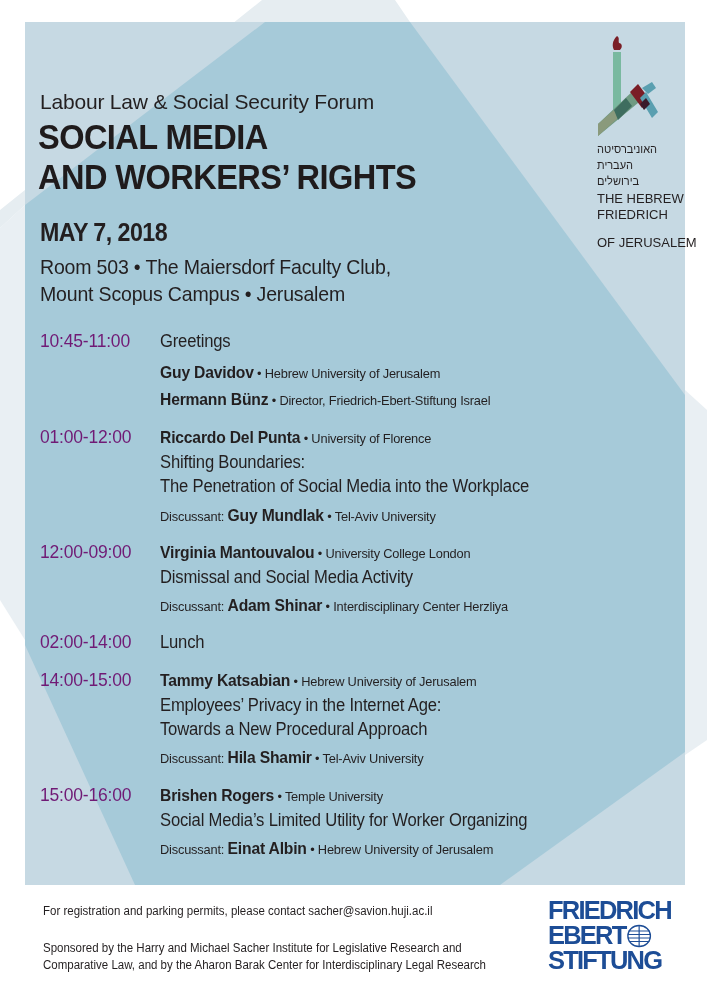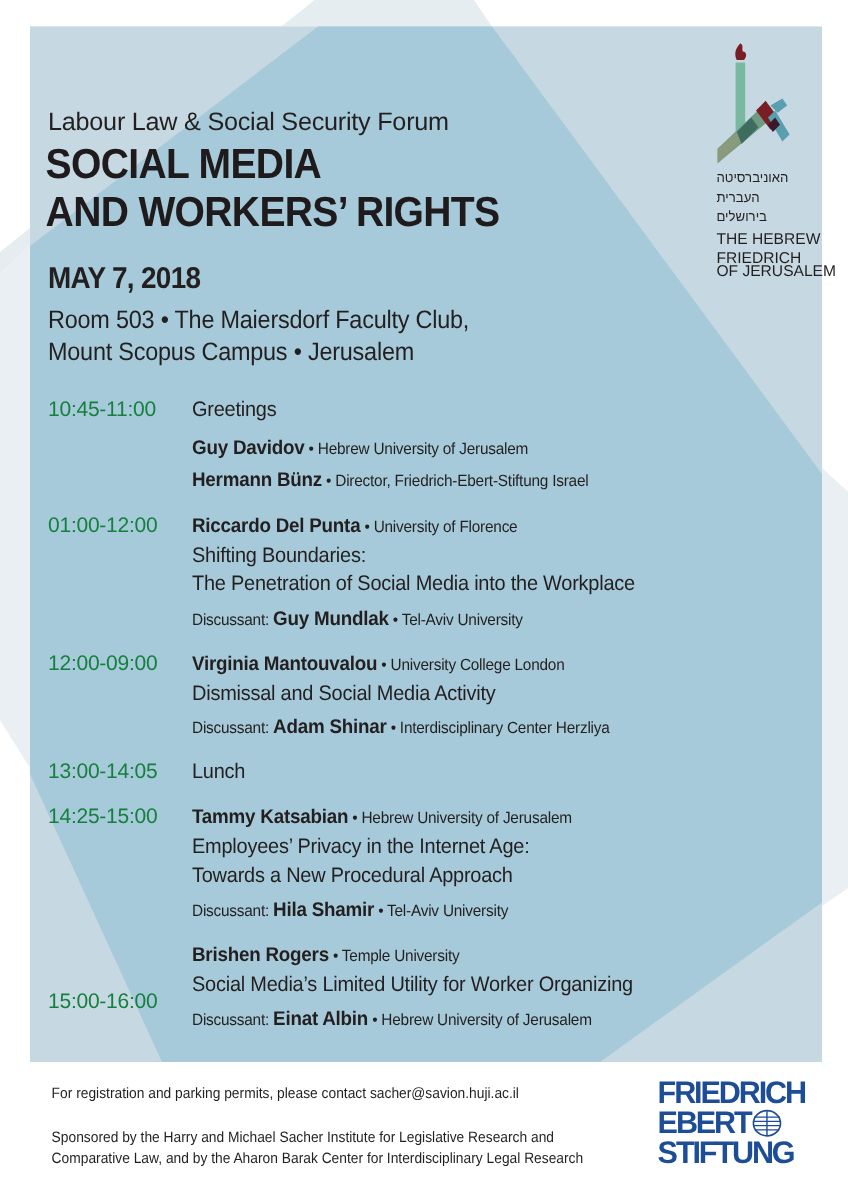--- a/index.html
+++ b/index.html
@@ -4,21 +4,21 @@
 <style>
   html, body { margin:0; padding:0; }
   body { width:707px; height:1000px; position:relative; background:#ffffff; overflow:hidden;
          font-family: "Liberation Sans", "DejaVu Sans", sans-serif; color:#231f20; }
   .bg { position:absolute; left:0; top:0; width:707px; height:1000px; }
   .abs { position:absolute; white-space:nowrap; }
   .forum { left:40px; top:78px; font-size:21px; letter-spacing:-0.2px; color:#231f20;margin-top:12px; }
   .title { left:38px; font-size:35px; font-weight:bold; letter-spacing:-0.6px; line-height:40px; color:#1f1b1c; transform:scaleX(0.93); transform-origin:left top; }
   .date { left:40px; top:218px; font-size:25px; font-weight:bold; letter-spacing:-0.6px; transform:scaleX(0.93); transform-origin:left top; }
   .venue { left:40px; font-size:21px; letter-spacing:-0.2px; transform:scaleX(0.93); transform-origin:left top; }
-  .time { left:40px; font-size:17.5px; color:#15803d; letter-spacing:-0.2px; }
+  .time { left:40px; font-size:17.5px; color:#701a75; letter-spacing:-0.2px; }
   .line { left:160px; font-size:17.5px; letter-spacing:-0.2px; transform:scaleX(0.95); transform-origin:left top; }
   .speaker { font-weight:bold; font-size:16.5px; }
   .aff { font-size:13.5px; }
   .disc-lbl { font-size:13.5px; }
   .disc-name { font-weight:bold; font-size:16.5px; }
   .huji-text { left:597px; font-size:13px; color:#231f20; line-height:14.5px; }
   .huji-he { direction:rtl; text-align:left; font-size:11px; }
   .footer1 { left:43px; top:904px; font-size:12.5px; transform:scaleX(0.92); transform-origin:left top; }
   .footer2 { left:43px; font-size:12.5px; line-height:16px; transform:scaleX(0.92); transform-origin:left top; }
   .fes { left:548px; top:898px; font-weight:bold; color:#1d4d96; font-size:26px; line-height:25px; letter-spacing:-1.8px; transform:scaleX(0.98); transform-origin:left top; }
@@ -53,21 +53,21 @@
   <polygon points="38,60 46,52 58,68 50,76" fill="#7a1e26"></polygon>
   <polygon points="48,66 54,60 66,80 60,86" fill="#5a9fb0"></polygon>
   <polygon points="50,56 60,50 64,56 56,62" fill="#5a9fb0"></polygon>
   <polygon points="48,72 54,66 58,72 52,78" fill="#3a1a2a"></polygon>
 </svg>
 <div class="abs huji-text huji-he" style="top:142px">האוניברסיטה</div>
 <div class="abs huji-text huji-he" style="top:158px">העברית</div>
 <div class="abs huji-text huji-he" style="top:174px">בירושלים</div>
 <div class="abs huji-text" style="top:192px">THE HEBREW</div>
 <div class="abs huji-text" style="top:208px">FRIEDRICH</div>
-<div class="abs huji-text" style="top:219px">OF JERUSALEM</div>
+<div class="abs huji-text" style="top:236px">OF JERUSALEM</div>
 
 <div class="abs time" style="top:331px">10:45-11:00</div>
 <div class="abs line" style="top:331px">Greetings</div>
 <div class="abs line" style="top:362px">
   <span class="speaker">Guy Davidov</span><span class="aff"> • Hebrew University of Jerusalem</span>
 </div>
 <div class="abs line" style="top:389px">
   <span class="speaker">Hermann Bünz</span><span class="aff"> • Director, Friedrich-Ebert-Stiftung Israel</span>
 </div>
 
@@ -83,34 +83,34 @@
 
 <div class="abs time" style="top:542px">12:00-09:00</div>
 <div class="abs line" style="top:542px">
   <span class="speaker">Virginia Mantouvalou</span><span class="aff"> • University College London</span>
 </div>
 <div class="abs line" style="top:567px">Dismissal and Social Media Activity</div>
 <div class="abs line" style="top:595px">
   <span class="disc-lbl">Discussant: </span><span class="disc-name">Adam Shinar</span><span class="aff"> • Interdisciplinary Center Herzliya</span>
 </div>
 
-<div class="abs time" style="top:632px">13:00-14:05</div>
+<div class="abs time" style="top:632px">02:00-14:00</div>
 <div class="abs line" style="top:632px">Lunch</div>
 
-<div class="abs time" style="top:670px">14:25-15:00</div>
+<div class="abs time" style="top:670px">14:00-15:00</div>
 <div class="abs line" style="top:670px">
   <span class="speaker">Tammy Katsabian</span><span class="aff"> • Hebrew University of Jerusalem</span>
 </div>
 <div class="abs line" style="top:695px">Employees’ Privacy in the Internet Age:</div>
 <div class="abs line" style="top:719px">Towards a New Procedural Approach</div>
 <div class="abs line" style="top:747px">
   <span class="disc-lbl">Discussant: </span><span class="disc-name">Hila Shamir</span><span class="aff"> • Tel-Aviv University</span>
 </div>
 
-<div class="abs time" style="top:824px">15:00-16:00</div>
+<div class="abs time" style="top:785px">15:00-16:00</div>
 <div class="abs line" style="top:785px">
   <span class="speaker">Brishen Rogers</span><span class="aff"> • Temple University</span>
 </div>
 <div class="abs line" style="top:810px">Social Media’s Limited Utility for Worker Organizing</div>
 <div class="abs line" style="top:838px">
   <span class="disc-lbl">Discussant: </span><span class="disc-name">Einat Albin</span><span class="aff"> • Hebrew University of Jerusalem</span>
 </div>
 
 <div class="abs footer1">For registration and parking permits, please contact sacher@savion.huji.ac.il</div>
 <div class="abs footer2" style="top:940px">Sponsored by the Harry and Michael Sacher Institute for Legislative Research and</div>

